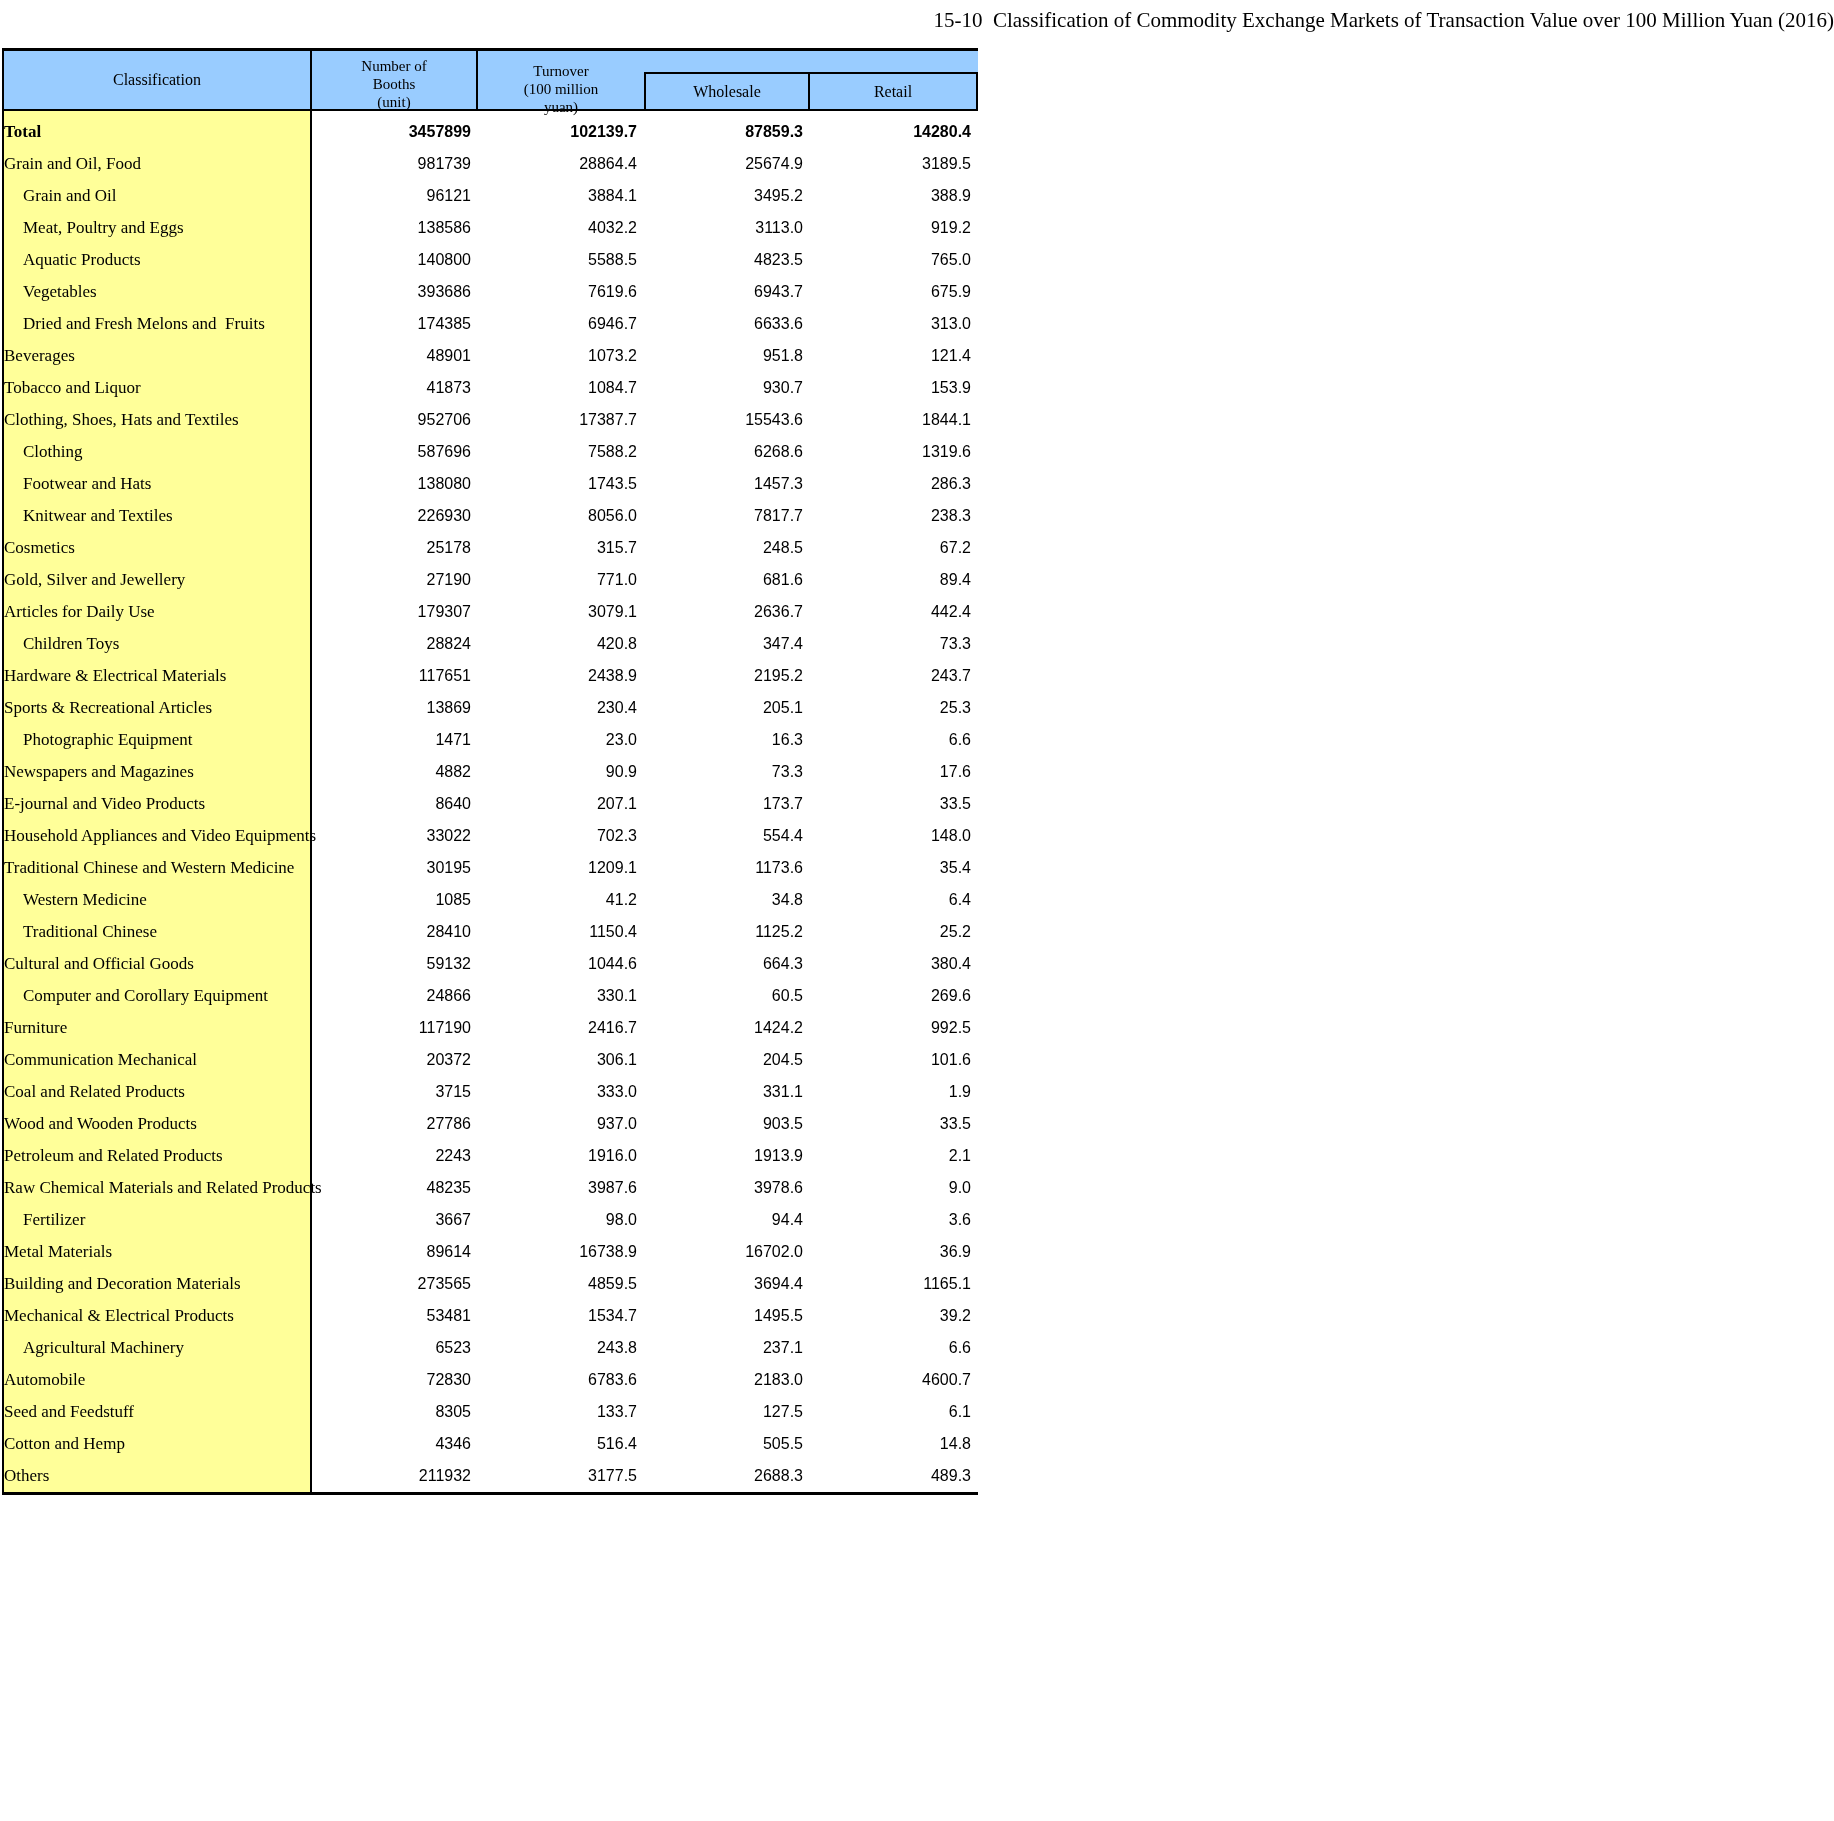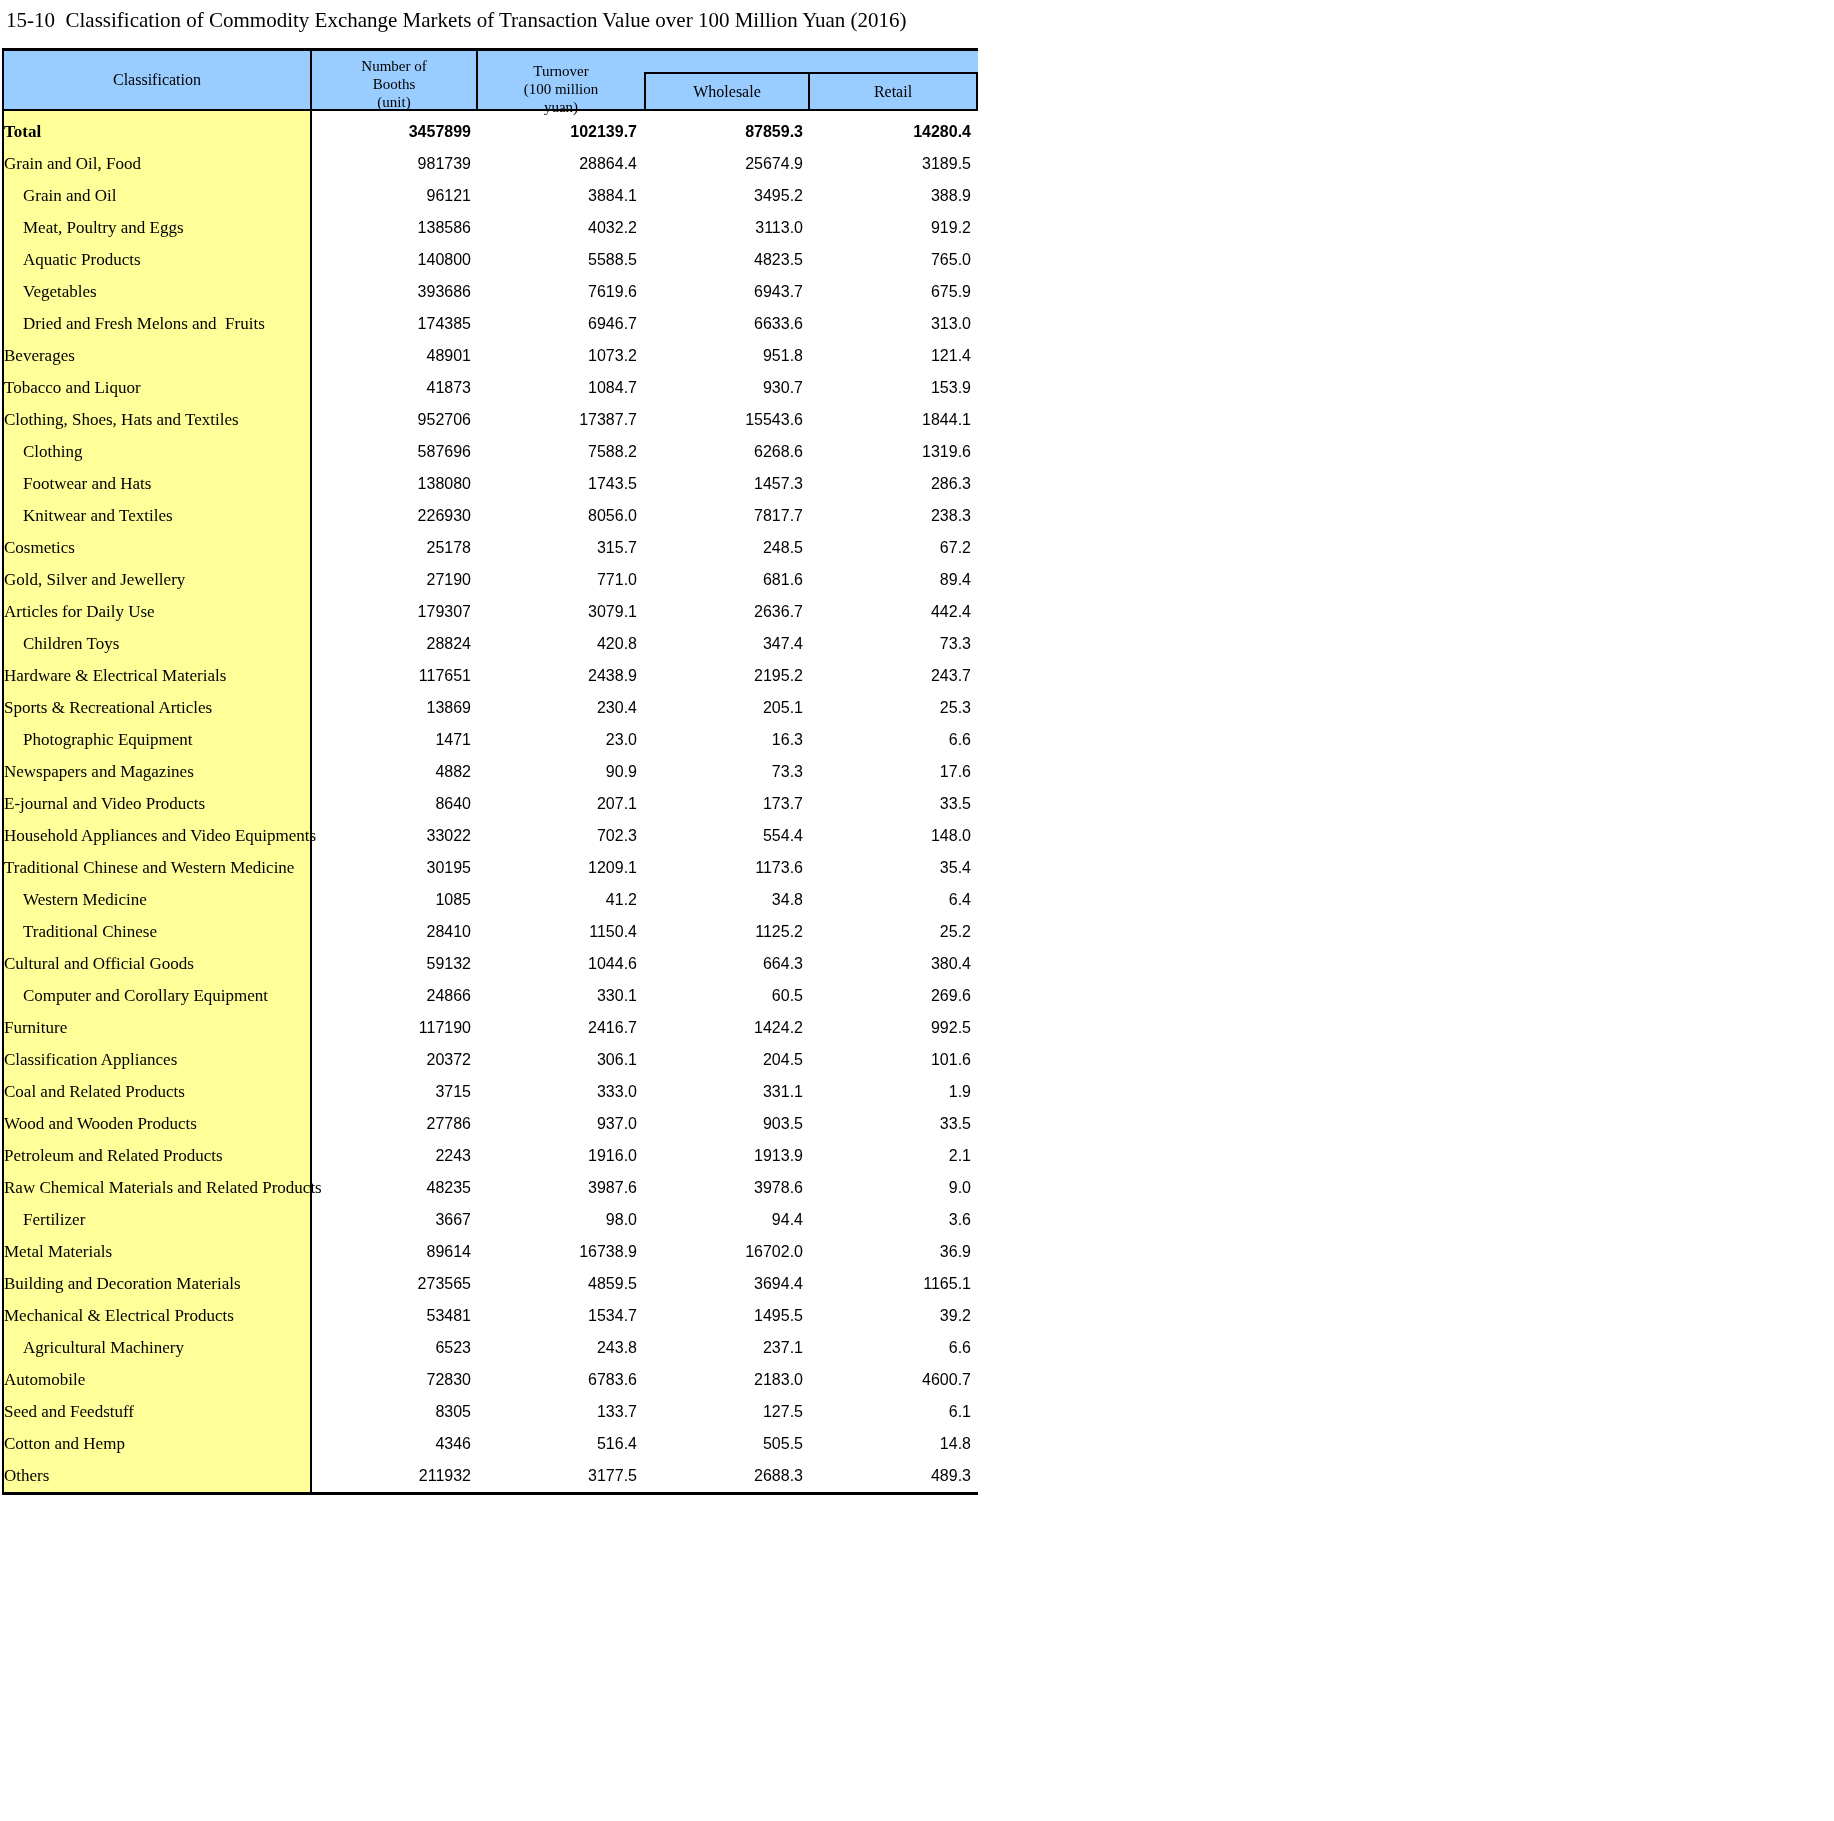--- a/index.html
+++ b/index.html
@@ -7,20 +7,21 @@
     width: 1834px; height: 1821px;
     background: #ffffff;
     overflow: hidden;
     font-family: "Liberation Serif", serif;
     color: #000;
   }
   .title {
     font-size: 21px;
     margin: 8px 0 0 6px;
     white-space: pre;
+    text-align: right;
   }
   .table {
     width: 974px;
     margin: 15px 0 0 2px;
     border-top: 3px solid var(--border, #000);
     border-bottom: 3px solid var(--border, #000);
     border-left: 2px solid var(--border, #000);
     box-sizing: content-box;
   }
   .header {
@@ -326,21 +327,21 @@
           <div class="cell-num cell-retail">269.6</div>
         </div>
         <div class="row">
           <div class="cell-label">Furniture</div>
           <div class="cell-num cell-booths">117190</div>
           <div class="cell-num cell-turnover">2416.7</div>
           <div class="cell-num cell-wholesale">1424.2</div>
           <div class="cell-num cell-retail">992.5</div>
         </div>
         <div class="row">
-          <div class="cell-label">Classification Appliances</div>
+          <div class="cell-label">Communication Mechanical</div>
           <div class="cell-num cell-booths">20372</div>
           <div class="cell-num cell-turnover">306.1</div>
           <div class="cell-num cell-wholesale">204.5</div>
           <div class="cell-num cell-retail">101.6</div>
         </div>
         <div class="row">
           <div class="cell-label">Coal and Related Products</div>
           <div class="cell-num cell-booths">3715</div>
           <div class="cell-num cell-turnover">333.0</div>
           <div class="cell-num cell-wholesale">331.1</div>

